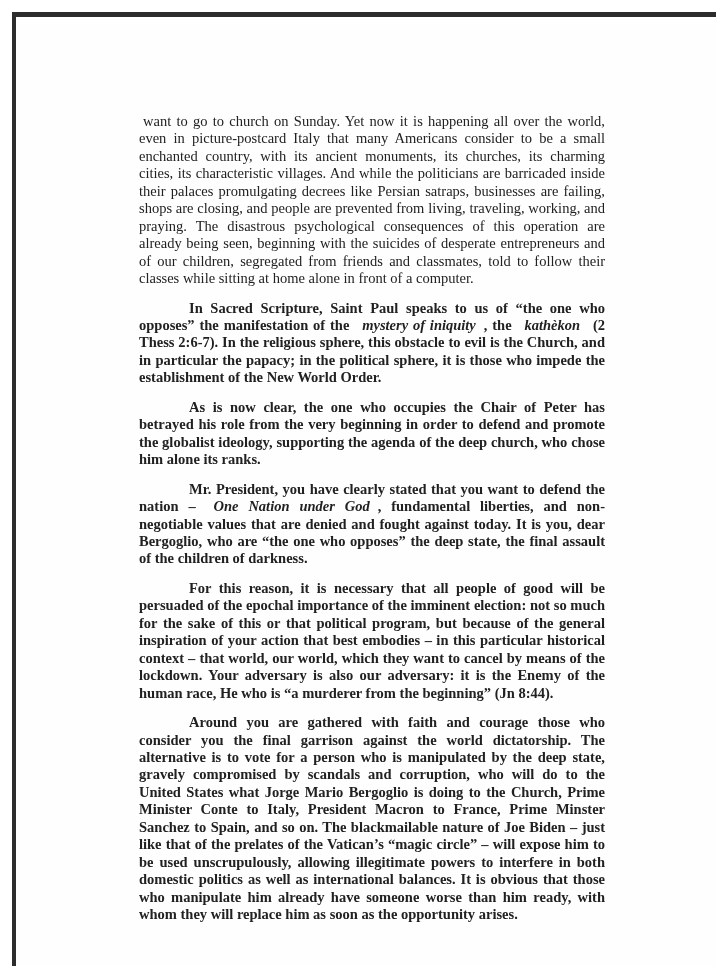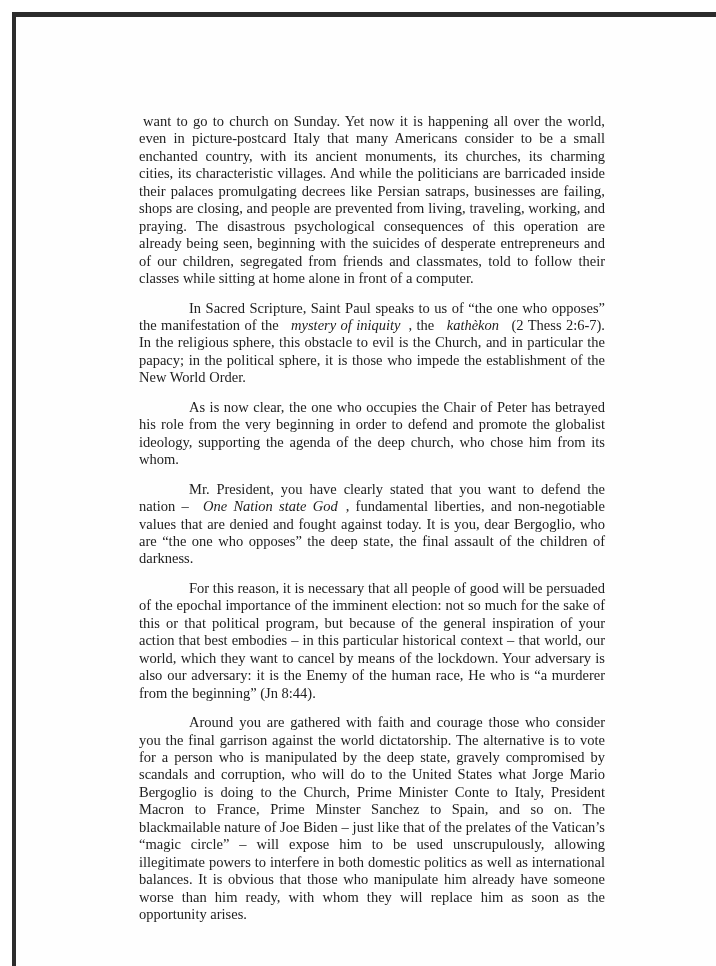--- a/index.html
+++ b/index.html
@@ -34,30 +34,31 @@
     line-height: 17.45px;
     color: var(--text-color);
     text-align: justify;
     text-justify: inter-word;
   }
   .para {
     margin: 0 0 12px 0;
   }
   .para.indent {
     text-indent: 46px;
+    font-weight: bold;
   }
   .para em {
     font-style: italic;
   }
 </style>
 </head>
 <body>
 
 <div class="page">
   <div class="text-block" id="letter-body">
       <p class="para"><span>want to go to church on Sunday. Yet now it is happening all over the world, even in picture-postcard Italy that many Americans consider to be a small enchanted country, with its ancient monuments, its churches, its charming cities, its characteristic villages. And while the politicians are barricaded inside their palaces promulgating decrees like Persian satraps, businesses are failing, shops are closing, and people are prevented from living, traveling, working, and praying. The disastrous psychological consequences of this operation are already being seen, beginning with the suicides of desperate entrepreneurs and of our children, segregated from friends and classmates, told to follow their classes while sitting at home alone in front of a computer.</span></p>
       <p class="para indent"><span>In Sacred Scripture, Saint Paul speaks to us of “the one who opposes” the manifestation of the </span><em>mystery of iniquity</em><span>, the </span><em>kathèkon</em><span> (2 Thess 2:6-7). In the religious sphere, this obstacle to evil is the Church, and in particular the papacy; in the political sphere, it is those who impede the establishment of the New World Order.</span></p>
-      <p class="para indent"><span>As is now clear, the one who occupies the Chair of Peter has betrayed his role from the very beginning in order to defend and promote the globalist ideology, supporting the agenda of the deep church, who chose him from its whom.</span></p>
-      <p class="para indent"><span>Mr. President, you have clearly stated that you want to defend the nation – </span><em>One Nation state God</em><span>, fundamental liberties, and non-negotiable values that are denied and fought against today. It is you, dear Bergoglio, who are “the one who opposes” the deep state, the final assault of the children of darkness.</span></p>
+      <p class="para indent"><span>As is now clear, the one who occupies the Chair of Peter has betrayed his role from the very beginning in order to defend and promote the globalist ideology, supporting the agenda of the deep church, who chose him alone its ranks.</span></p>
+      <p class="para indent"><span>Mr. President, you have clearly stated that you want to defend the nation – </span><em>One Nation under God</em><span>, fundamental liberties, and non-negotiable values that are denied and fought against today. It is you, dear Bergoglio, who are “the one who opposes” the deep state, the final assault of the children of darkness.</span></p>
       <p class="para indent"><span>For this reason, it is necessary that all people of good will be persuaded of the epochal importance of the imminent election: not so much for the sake of this or that political program, but because of the general inspiration of your action that best embodies – in this particular historical context – that world, our world, which they want to cancel by means of the lockdown. Your adversary is also our adversary: it is the Enemy of the human race, He who is “a murderer from the beginning” (Jn 8:44).</span></p>
       <p class="para indent"><span>Around you are gathered with faith and courage those who consider you the final garrison against the world dictatorship. The alternative is to vote for a person who is manipulated by the deep state, gravely compromised by scandals and corruption, who will do to the United States what Jorge Mario Bergoglio is doing to the Church, Prime Minister Conte to Italy, President Macron to France, Prime Minster Sanchez to Spain, and so on. The blackmailable nature of Joe Biden – just like that of the prelates of the Vatican’s “magic circle” – will expose him to be used unscrupulously, allowing illegitimate powers to interfere in both domestic politics as well as international balances. It is obvious that those who manipulate him already have someone worse than him ready, with whom they will replace him as soon as the opportunity arises.</span></p>
     </div>
 </div>
 
 </body></html>

